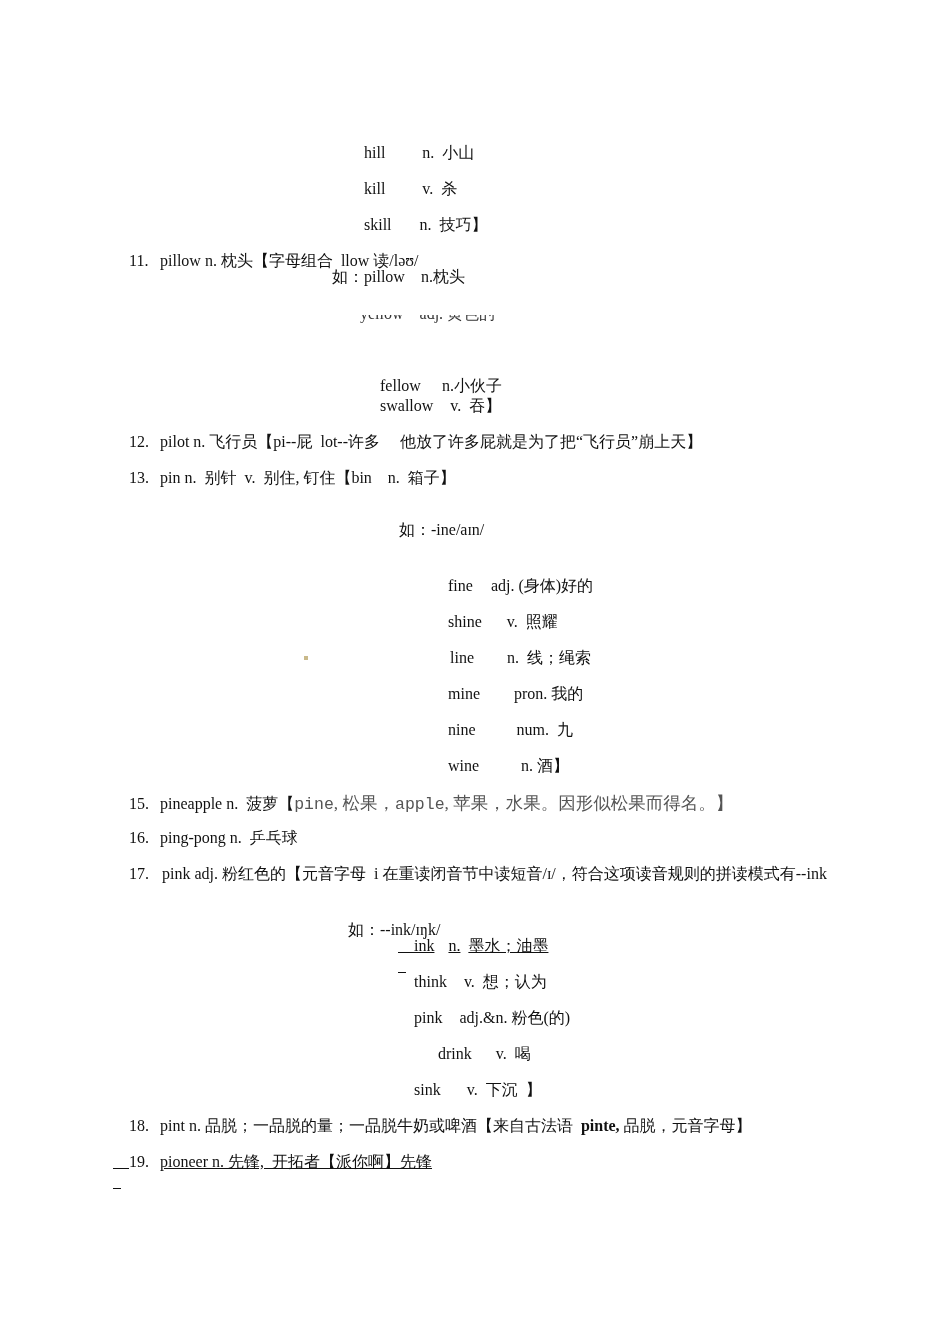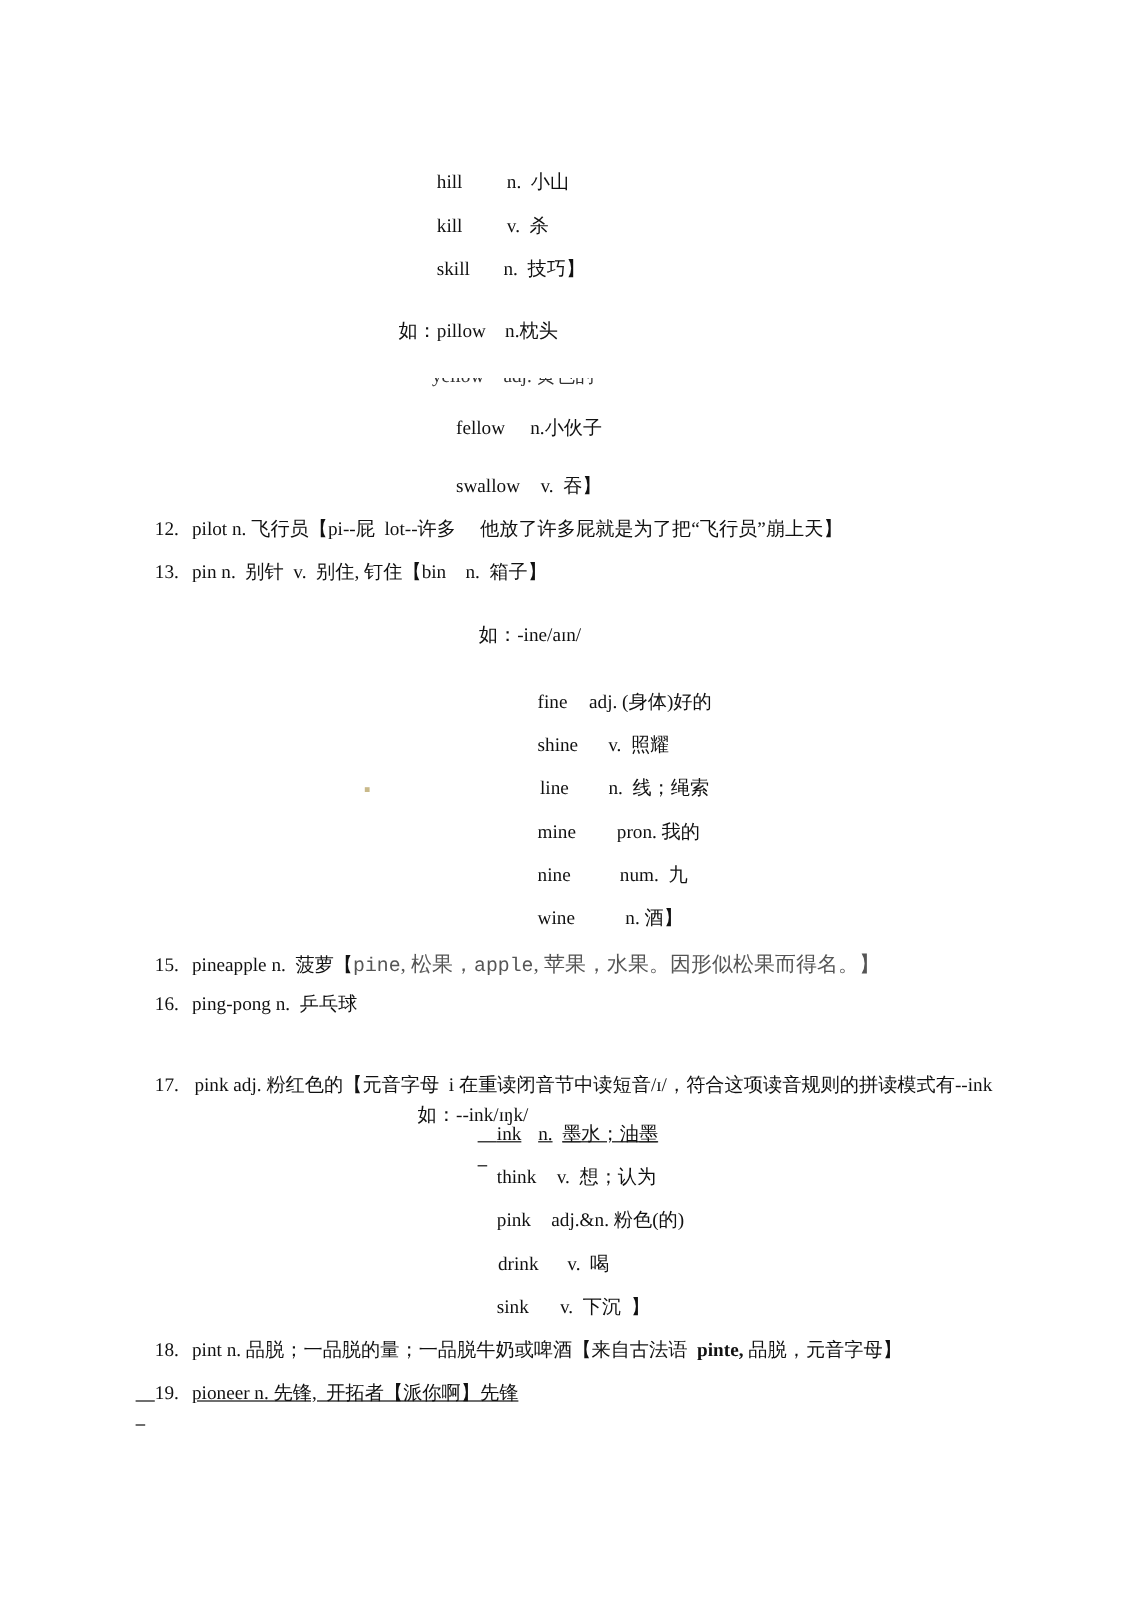--- a/index.html
+++ b/index.html
@@ -76,25 +76,28 @@
   <div class="line" style="left:348px; top:123px;">
     <span>hill</span><span class="gap" style="width:37px"></span><span>n.</span><span class="gap" style="width:8px"></span><span>小山</span>
   </div>
   <div class="line" style="left:348px; top:159px;">
     <span>kill</span><span class="gap" style="width:37px"></span><span>v.</span><span class="gap" style="width:8px"></span><span>杀</span>
   </div>
   <div class="line" style="left:348px; top:195px;">
     <span>skill</span><span class="gap" style="width:28px"></span><span>n.</span><span class="gap" style="width:8px"></span><span>技巧】</span>
   </div>
 
+  <div class="line" style="left:113px; top:231px;">
+    <span class="num">11.</span><span>pillow n. 枕头【字母组合  llow 读/ləʊ/</span>
+  </div>
   <div class="line" style="left:332px; top:267px;">如：pillow    n.枕头</div>
   <div class="cutoff">
     <div class="inner" style="top:-11px;">yellow    adj. 黄色的</div>
   </div>
-  <div class="line" style="left:364px; top:328px;">
+  <div class="line" style="left:364px; top:356px;">
     <span>fellow</span><span class="gap" style="width:21px"></span><span>n.</span><span>小伙子</span>
   </div>
   <div class="line" style="left:364px; top:376px;">
     <span>swallow</span><span class="gap" style="width:17px"></span><span>v.</span><span class="gap" style="width:8px"></span><span>吞】</span>
   </div>
 
   <div class="line" style="left:113px; top:412px;">
     <span class="num">12.</span><span>pilot n. 飞行员【pi--屁  lot--许多     他放了许多屁就是为了把“飞行员”崩上天】</span>
   </div>
 
@@ -124,35 +127,35 @@
   </div>
 
   <div class="line" style="left:113px; top:773px;">
     <span class="num">15.</span><span>pineapple n.  菠萝【</span><span class="mono-gray">pine</span><span class="cjk-gray">, 松果，</span><span class="mono-gray">apple</span><span class="cjk-gray">, 苹果，水果。因形似松果而得名。】</span>
   </div>
 
   <div class="line" style="left:113px; top:808px;">
     <span class="num">16.</span><span>ping-pong n.  乒乓球</span>
   </div>
 
-  <div class="line" style="left:113px; top:875px;">
+  <div class="line" style="left:113px; top:844px;">
     <span class="num" style="width:33px">17.</span><span>pink adj. 粉红色的【元音字母  i 在重读闭音节中读短音/ɪ/，符合这项读音规则的拼读模式有--ink</span>
   </div>
   <div class="line" style="left:348px; top:920px;">如：--ink/ɪŋk/</div>
 
   <div class="line" style="left:398px; top:916px;text-decoration:underline;">
     <span>ink</span><span class="gap" style="width:14px"></span><span>n.</span><span class="gap" style="width:8px"></span><span>墨水；油墨</span>
   </div>
   <div class="line" style="left:398px; top:952px;">
     <span>think</span><span class="gap" style="width:17px"></span><span>v.</span><span class="gap" style="width:8px"></span><span>想；认为</span>
   </div>
   <div class="line" style="left:398px; top:988px;text-align:right;">
     <span>pink</span><span class="gap" style="width:17px"></span><span>adj.&amp;n.</span><span class="gap" style="width:4px"></span><span>粉色(的)</span>
   </div>
-  <div class="line" style="left:399px; top:1024px;">
+  <div class="line" style="left:422px; top:1024px;">
     <span>drink</span><span class="gap" style="width:24px"></span><span>v.</span><span class="gap" style="width:8px"></span><span>喝</span>
   </div>
   <div class="line" style="left:398px; top:1060px;">
     <span>sink</span><span class="gap" style="width:26px"></span><span>v.</span><span class="gap" style="width:8px"></span><span>下沉  】</span>
   </div>
 
   <div class="line" style="left:113px; top:1096px;">
     <span class="num">18.</span><span>pint n. 品脱；一品脱的量；一品脱牛奶或啤酒【来自古法语  </span><span class="bold">pinte,</span><span> 品脱，元音字母】</span>
   </div>
 

